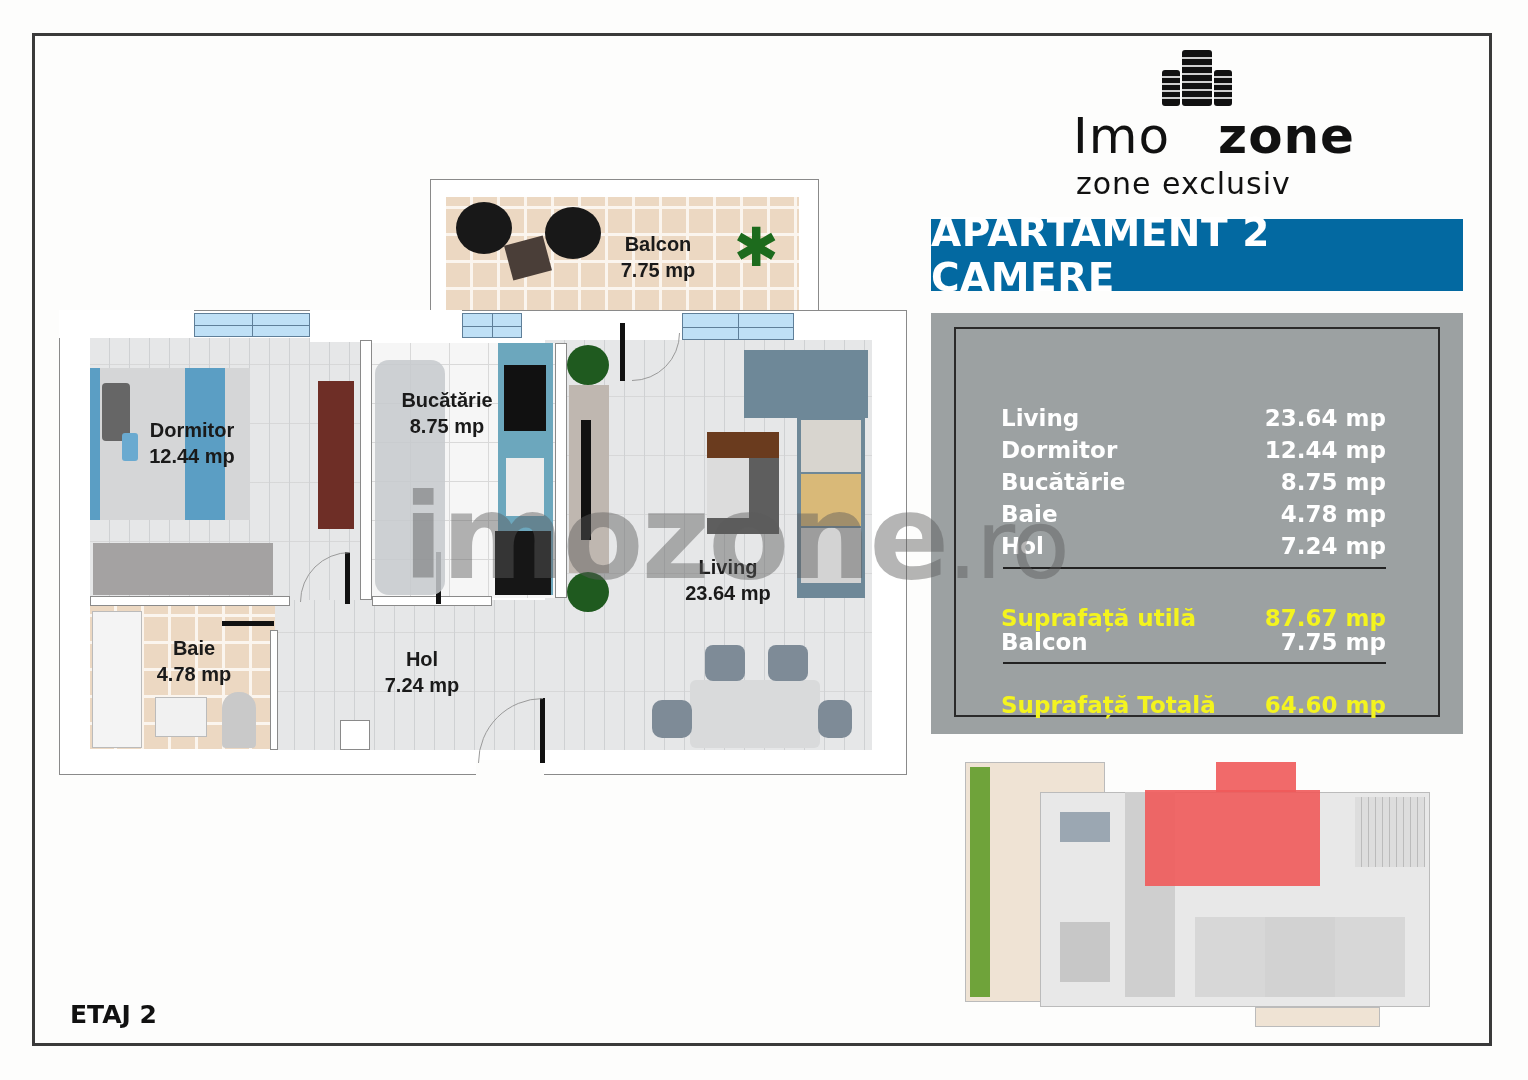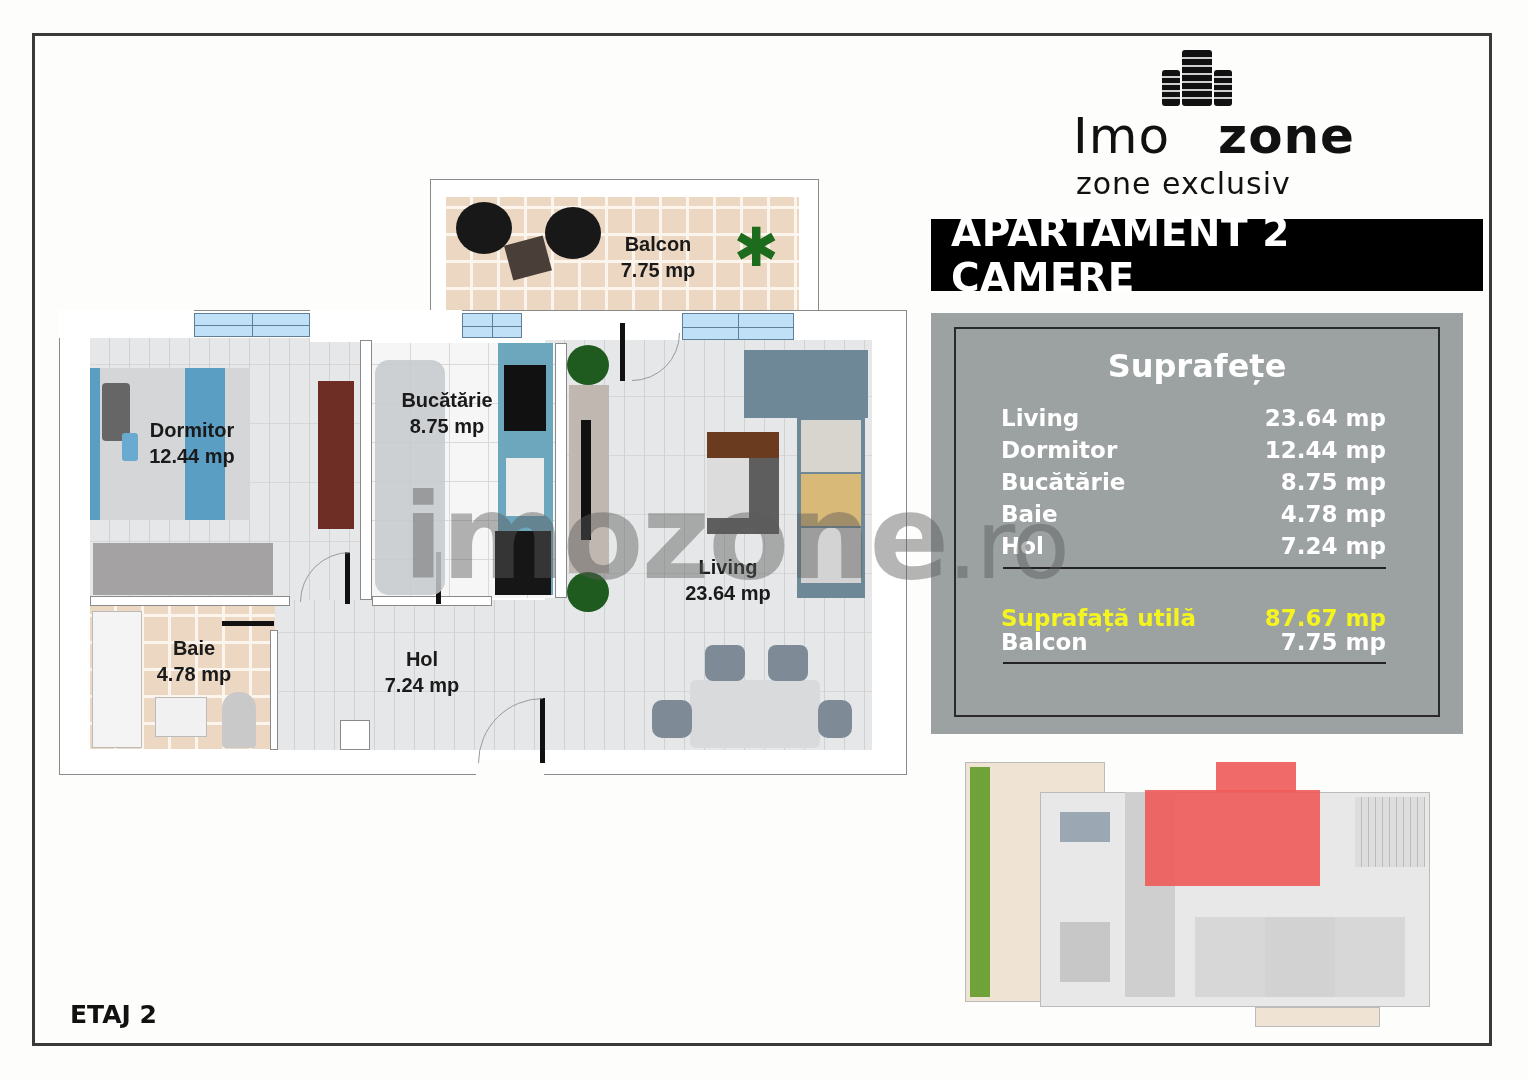--- a/index.html
+++ b/index.html
@@ -19,21 +19,21 @@
     repeating-linear-gradient(0deg, transparent 0 38px, #d9d9d9 38px 39px);}
   .win{position:absolute;background:#bfe0f6;border:1px solid #5f7f99;box-sizing:border-box;}
   .win::before{content:"";position:absolute;left:0;right:0;top:50%;border-top:1px solid #5f7f99;}
   .win::after{content:"";position:absolute;top:0;bottom:0;left:50%;border-left:1px solid #5f7f99;}
   .door-leaf{position:absolute;background:#111;}
   .door-arc{position:absolute;border:1.5px solid #9a9a9a;box-sizing:border-box;}
   .room-label{position:absolute;text-align:center;font-family:"Liberation Sans",sans-serif;font-weight:bold;color:#1a1a1a;font-size:20px;line-height:26px;}
   .wallblk{position:absolute;background:#fff;border:1.5px solid #8a8a8a;box-sizing:border-box;}
   
   .logo-txt{position:absolute;font-family:"DejaVu Sans",sans-serif;color:#111;}
-  .title-bar{position:absolute;left:931px;top:219px;width:532px;height:72px;background:#000000;display:flex;align-items:center;justify-content:center;padding-left:20px;}
+  .title-bar{position:absolute;left:931px;top:219px;width:532px;height:72px;background:#0369a1;display:flex;align-items:center;justify-content:center;}
   .title-bar span{color:#fff;font-family:"DejaVu Sans",sans-serif;font-weight:bold;font-size:39px;letter-spacing:0.5px;}
   .panel{position:absolute;left:931px;top:313px;width:532px;height:421px;background:#9ca1a2;}
   .panel-inner{position:absolute;left:23px;top:14px;width:486px;height:390px;border:2.5px solid #2a2a2a;box-sizing:border-box;}
   .panel-title{position:absolute;left:0;right:0;top:18px;text-align:center;color:#fff;font-family:"DejaVu Sans",sans-serif;font-weight:bold;font-size:32px;}
   .row{position:absolute;left:45px;width:385px;height:32px;font-family:"DejaVu Sans",sans-serif;font-weight:bold;font-size:23px;color:#fff;}
   .row .lbl{position:absolute;left:0;top:0;}
   .row .val{position:absolute;right:0;top:0;}
   .row.hl{color:#f4f41e;}
   .sep{position:absolute;left:47px;width:383px;border-top:2px solid #222;}
   .watermark{position:absolute;left:372px;top:478px;font-family:"DejaVu Sans",sans-serif;font-size:118px;color:rgba(90,90,90,0.45);letter-spacing:-2px;font-weight:bold;line-height:1;pointer-events:none;margin-left:31px;}
@@ -189,21 +189,20 @@
   </div>
   <div class="logo-txt" style="left:1076px;top:166px;font-size:30px;letter-spacing:1px;">zone exclusiv</div>
 </div>
 
 <div class="title-bar">
   <span>APARTAMENT 2 CAMERE</span>
 </div>
 
 <div class="panel">
   <div class="panel-inner">
-    <div class="panel-title">Suprafețe</div>
     <div class="row" style="top:76px;">
       <span class="lbl">Living</span>
       <span class="val">23.64 mp</span>
     </div>
     <div class="row" style="top:108px;">
       <span class="lbl">Dormitor</span>
       <span class="val">12.44 mp</span>
     </div>
     <div class="row" style="top:140px;">
       <span class="lbl">Bucătărie</span>
@@ -220,20 +219,24 @@
     <div class="sep" style="top:238px;"></div>
     <div class="row hl" style="top:276px;">
       <span class="lbl">Suprafață utilă</span>
       <span class="val">87.67 mp</span>
     </div>
     <div class="row" style="top:300px;">
       <span class="lbl">Balcon</span>
       <span class="val">7.75 mp</span>
     </div>
     <div class="sep" style="top:333px;"></div>
+    <div class="row hl" style="top:363px;">
+      <span class="lbl">Suprafață Totală</span>
+      <span class="val">64.60 mp</span>
+    </div>
   </div>
 </div>
 
 <div class="mini">
   <div class="abs" style="left:0;top:0;width:140px;height:240px;background:#efe3d4;border:1px solid #bbb;box-sizing:border-box;"></div>
   <div class="abs" style="left:5px;top:5px;width:20px;height:230px;background:#6fa33a;"></div>
   <div class="abs" style="left:75px;top:30px;width:390px;height:215px;background:#e8e8e8;border:1px solid #bbb;box-sizing:border-box;"></div>
   <div class="abs" style="left:290px;top:245px;width:125px;height:20px;background:#efe3d4;border:1px solid #bbb;box-sizing:border-box;"></div>
   <div class="abs" style="left:160px;top:30px;width:50px;height:205px;background:#cfcfcf;"></div>
   <div class="abs" style="left:180px;top:28px;width:175px;height:96px;background:#f05a5a;opacity:.9;"></div>

